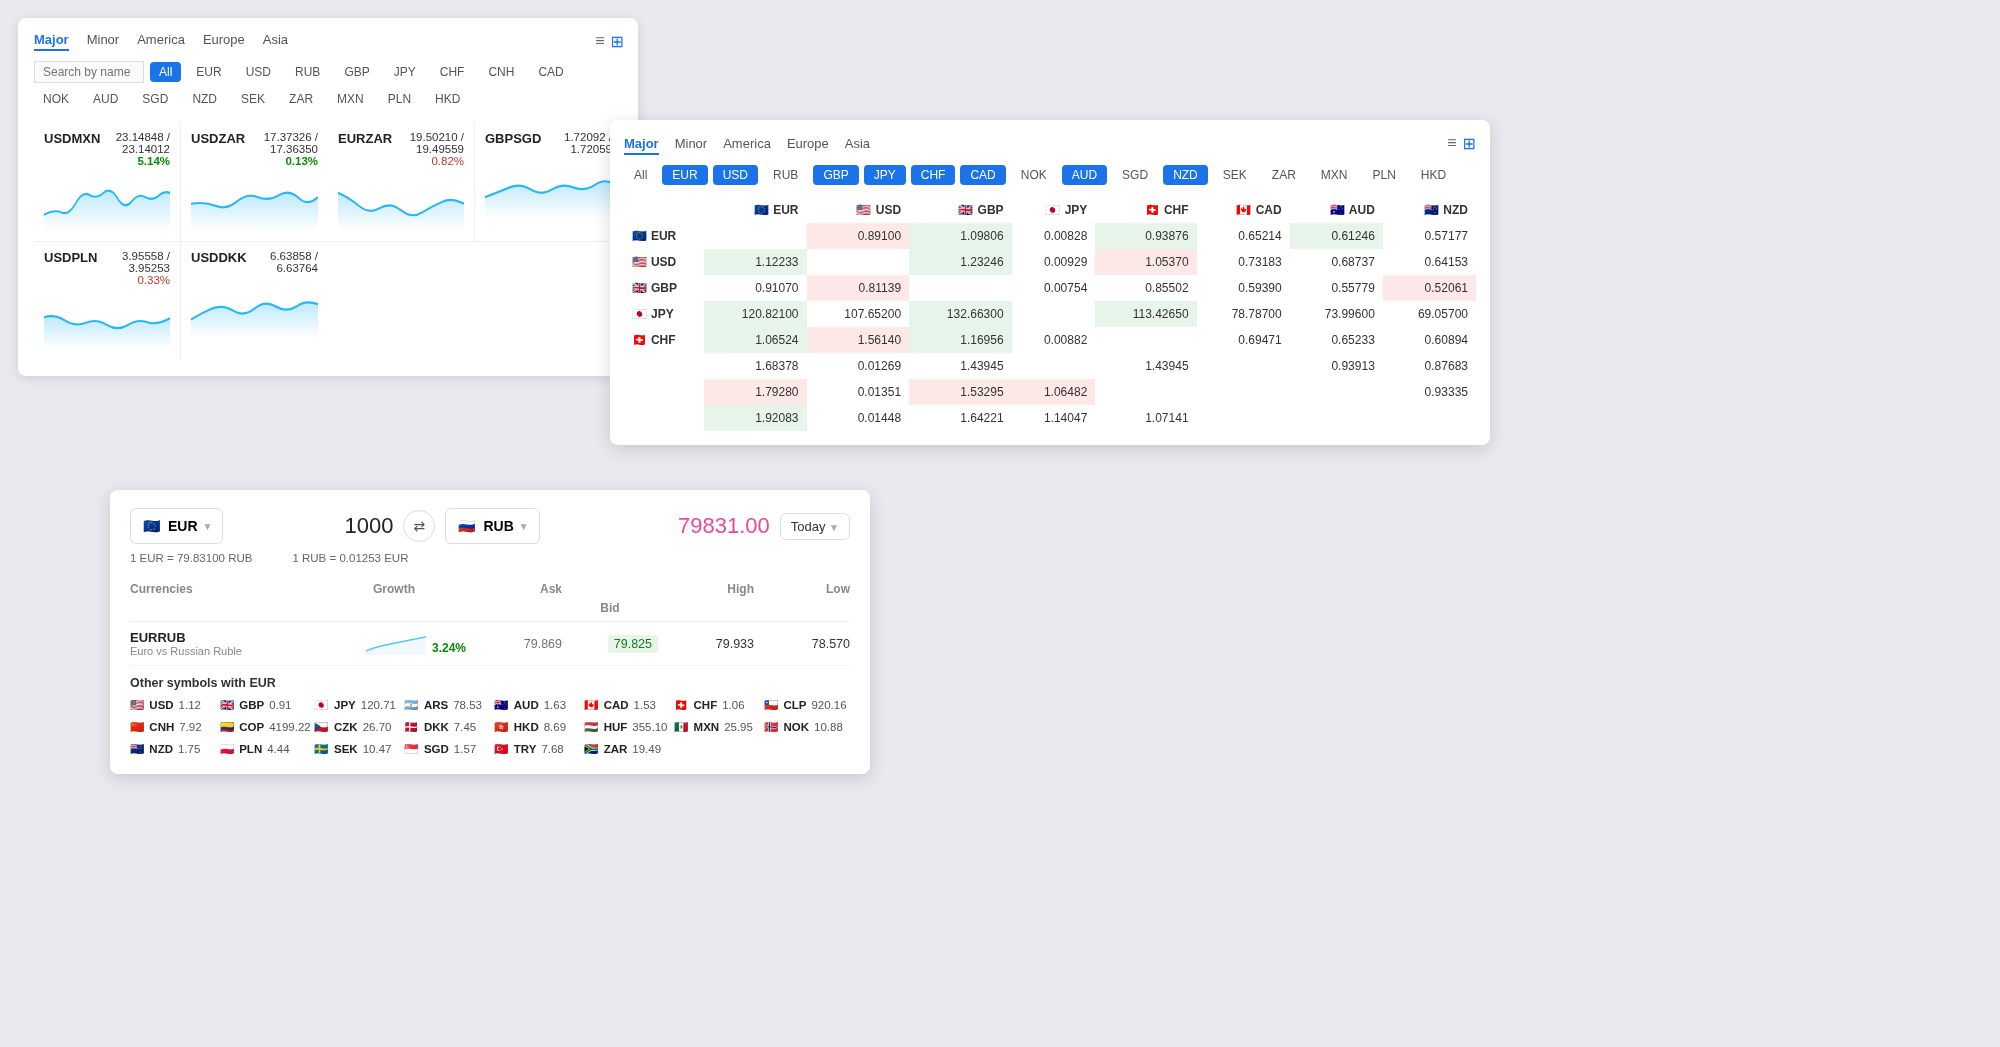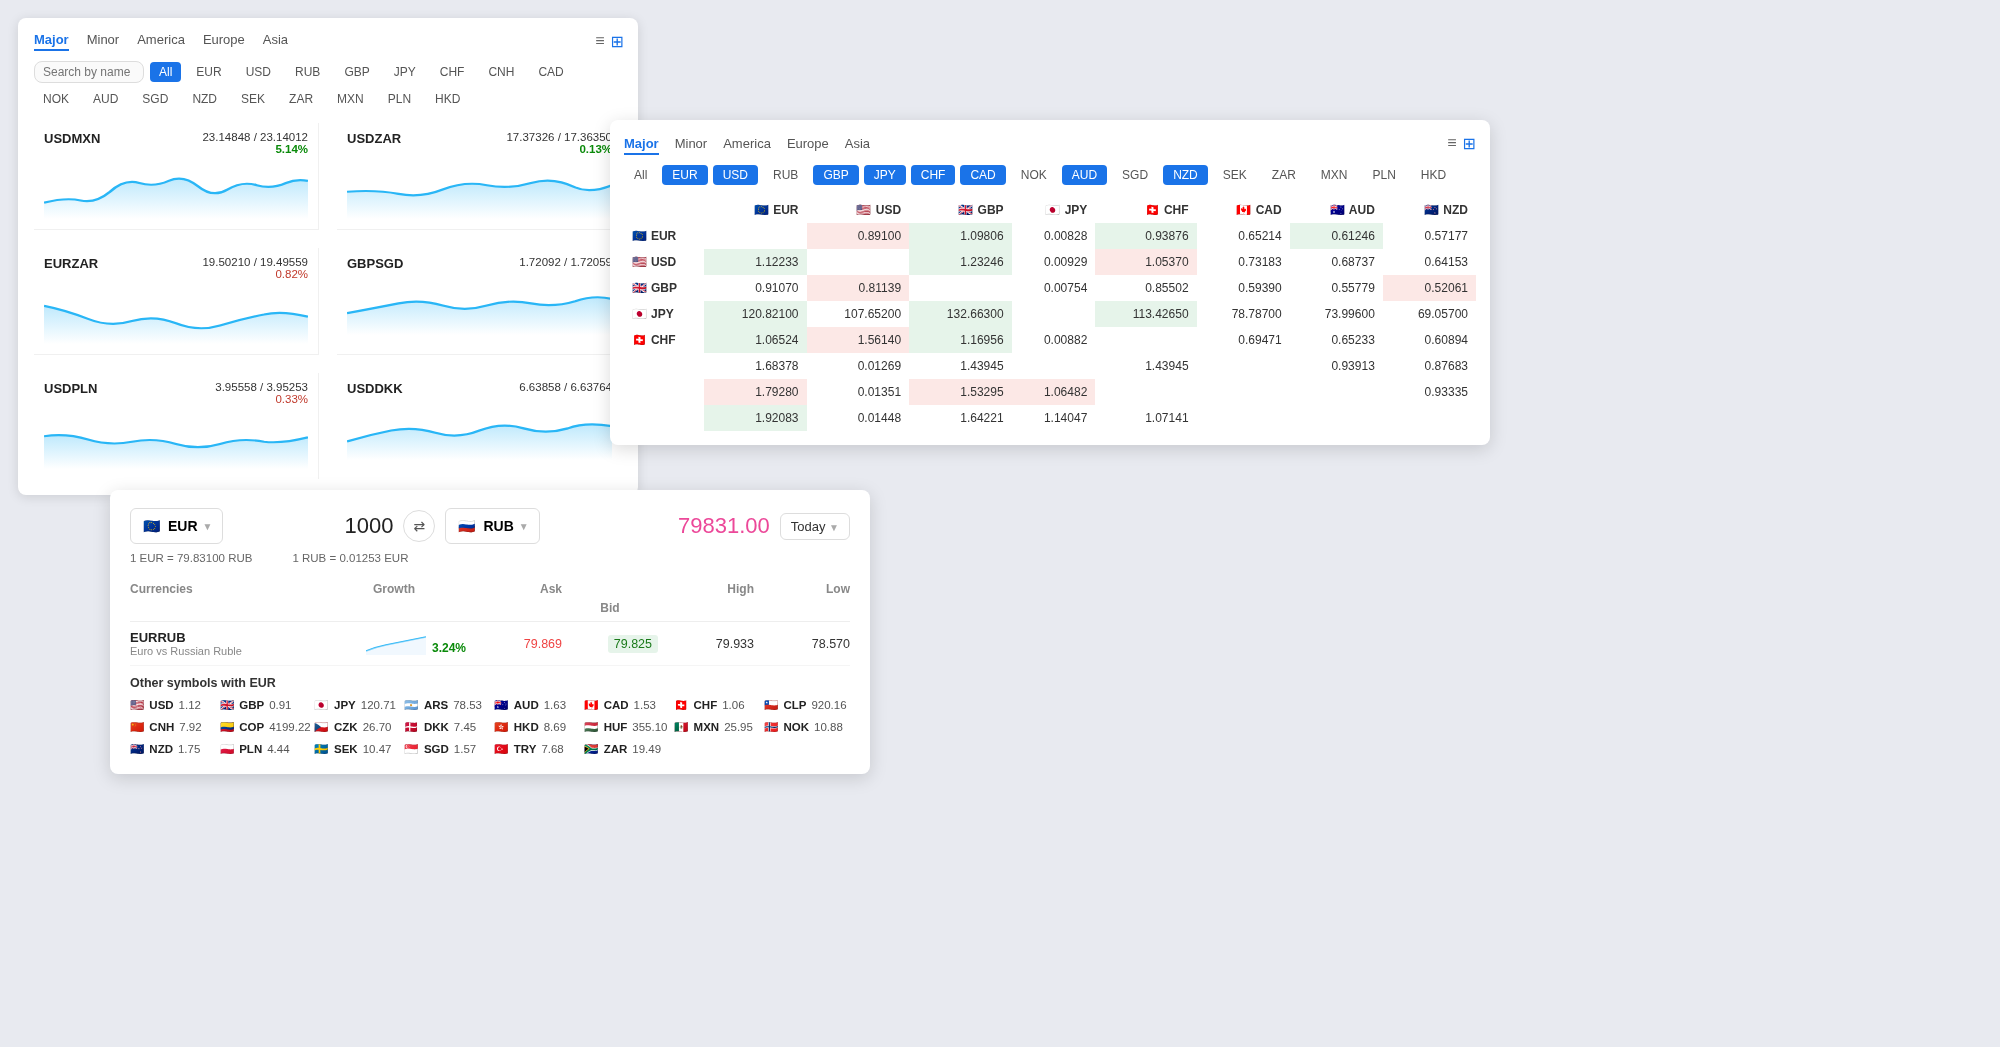--- a/index.html
+++ b/index.html
@@ -35,21 +35,21 @@
     .panel-tab.active { color: #1a73e8; font-weight: 600; border-bottom: 2px solid #1a73e8; padding-bottom: 2px; }
     .currency-filter {
       display: flex;
       gap: 6px;
       align-items: center;
       margin-bottom: 14px;
       flex-wrap: wrap;
     }
     .search-box {
       border: 1px solid #ddd;
-      border-radius: 8px;
+      border-radius: 0;
       padding: 3px 8px;
       font-size: 12px;
       color: #aaa;
       width: 110px;
       background: #fafafa;
     }
     .filter-btn {
       padding: 3px 9px;
       border-radius: 4px;
       font-size: 12px;
@@ -57,22 +57,22 @@
       border: none;
       background: transparent;
       color: #555;
     }
     .filter-btn.active {
       background: #1a73e8;
       color: #fff;
     }
     .charts-grid {
       display: grid;
-      grid-template-columns: 1fr 1fr;
-      gap: 18px;
+      grid-template-columns: 1fr 1fr 1fr 1fr;
+      gap: 0;
     }
     .chart-cell {
       padding: 8px 10px 6px;
       border-bottom: 1px solid #f0f0f0;
     }
     .chart-cell:nth-child(odd) { border-right: 1px solid #f0f0f0; }
     .chart-header {
       display: flex;
       justify-content: space-between;
       align-items: flex-start;
@@ -188,21 +188,21 @@
     .currencies-table-header .col-low { flex: 1; text-align: right; }
     .currencies-row {
       display: flex;
       align-items: center;
       padding: 8px 0;
       border-bottom: 1px solid #f5f5f5;
       font-size: 12.5px;
     }
     .currencies-row .col-name { flex: 2; }
     .currencies-row .col-growth { flex: 1.5; display: flex; align-items: flex-end; justify-content: flex-end; gap: 6px; }
-    .currencies-row .col-ask { flex: 1; text-align: right; color: #ef4444; }
+    .currencies-row .col-ask { flex: 1; text-align: right; color: #737373; }
     .currencies-row .col-bid { flex: 1; text-align: right; }
     .currencies-row .col-high { flex: 1; text-align: right; color: #333; }
     .currencies-row .col-low { flex: 1; text-align: right; color: #333; }
     .bid-value {
       background: #e6f4ea;
       padding: 2px 6px;
       border-radius: 3px;
       color: #1a7a1a;
       font-weight: 500;
     }

